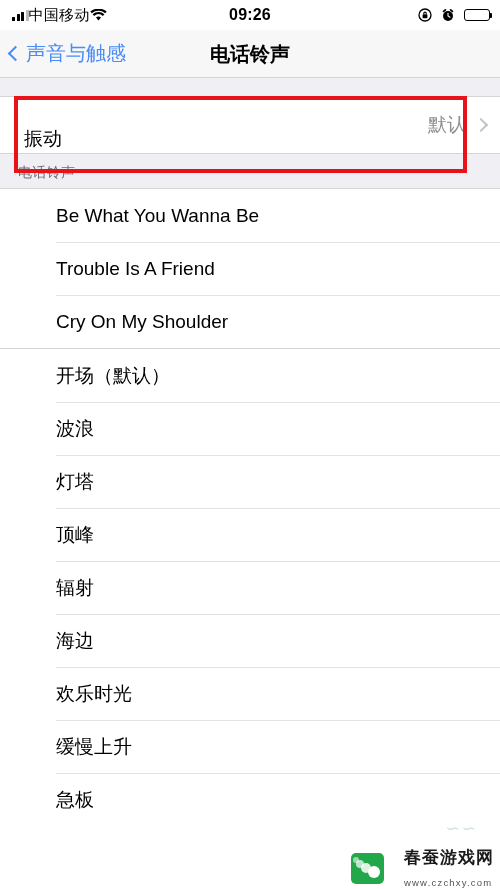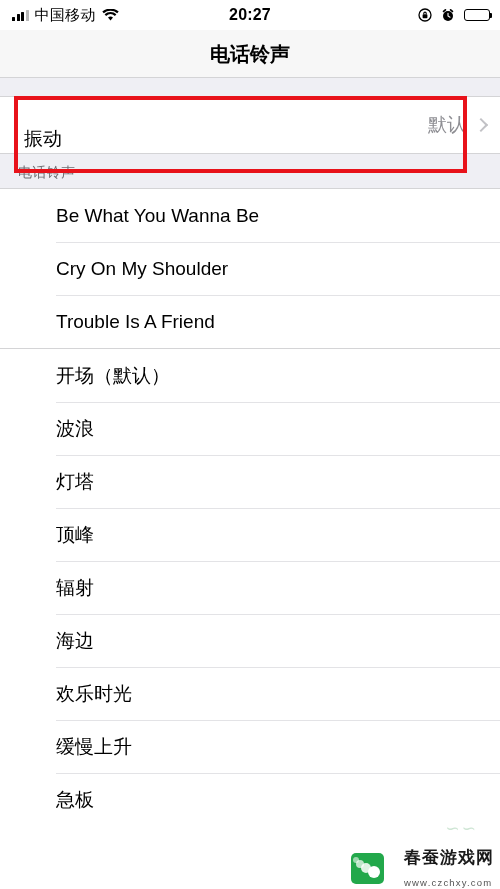--- a/index.html
+++ b/index.html
@@ -17,21 +17,21 @@
 
   
   .statusbar {
     position: relative;
     height: 30px;
     display: flex;
     align-items: center;
     padding: 0 10px 0 12px;
     background: #ffffff;
   }
-  .sb-left { display: flex; align-items: center; gap: 6px; }
+  .sb-left { display: flex; align-items: center; }
   .sb-center {
     position: absolute; left: 0; right: 0; top: 0; height: 30px;
     display: flex; align-items: center; justify-content: center;
     pointer-events: none;
   }
   .sb-right {
     margin-left: auto; display: flex; align-items: center; gap: 9px;
   }
   .carrier { font-size: 15px; color: #000; letter-spacing: .3px; }
   .clock { font-size: 16px; font-weight: bold; color: #000; letter-spacing: .2px; }
@@ -200,21 +200,21 @@
       <span style="display:inline-flex;align-items:center;">
         <svg width="17" height="13" viewBox="0 0 17 13">
           <path d="M8.5 11.6 L11 8.6 A4 4 0 0 0 6 8.6 Z" fill="#000"></path>
           <path d="M2.6 5.2 A9 9 0 0 1 14.4 5.2 L12.9 6.9 A7 7 0 0 0 4.1 6.9 Z" fill="#000"></path>
           <path d="M0.3 2.6 A12.5 12.5 0 0 1 16.7 2.6 L15.2 4.2 A10.4 10.4 0 0 0 1.8 4.2 Z" fill="#000"></path>
         </svg>
       </span>
     </div>
 
     <div class="sb-center">
-      <span class="clock">20:27</span>
+      <span class="clock">09:26</span>
     </div>
 
     <div class="sb-right">
       <span style="display:inline-flex;">
         <svg width="14" height="14" viewBox="0 0 14 14">
           <circle cx="7" cy="7" r="6" fill="none" stroke="#000" stroke-width="1.3"></circle>
           <rect x="4.6" y="6.3" width="4.8" height="4" rx="0.8" fill="#000"></rect>
           <path d="M5.8 6.3 V5.3 a1.2 1.2 0 0 1 2.4 0 V6.3" fill="none" stroke="#000" stroke-width="1.1"></path>
         </svg>
       </span>
@@ -225,20 +225,24 @@
           <path d="M2.6 3.4 L4.4 1.9 M11.4 3.4 L9.6 1.9" stroke="#000" stroke-width="1.8" stroke-linecap="round"></path>
         </svg>
       </span>
       <span class="battery">
         <span class="fill"></span>
       </span>
     </div>
   </div>
 
   <div class="navbar">
+    <div class="nav-back">
+      <span class="chev-back"></span>
+      <span>声音与触感</span>
+    </div>
     <div class="nav-title">电话铃声</div>
   </div>
 
   <div class="content">
 
     <div class="gap-top"></div>
 
     <div class="group-top-line"></div>
     <div class="group">
       <div class="row vib-row first-in-group">
@@ -252,25 +256,25 @@
     <div class="section-header">电话铃声</div>
     <div class="section-divider"></div>
 
     <div class="group" id="custom-tones">
         <div class="row">
           <span class="check-col"></span>
           <span class="label">Be What You Wanna Be</span>
         </div>
         <div class="row">
           <span class="check-col"></span>
+          <span class="label">Trouble Is A Friend</span>
+        </div>
+        <div class="row">
+          <span class="check-col"></span>
           <span class="label">Cry On My Shoulder</span>
-        </div>
-        <div class="row">
-          <span class="check-col"></span>
-          <span class="label">Trouble Is A Friend</span>
         </div>
       </div>
 
     <div class="section-divider"></div>
 
     <div class="group" id="default-tones">
         <div class="row first-in-group">
           <span class="check-col"></span>
           <span class="label">开场（默认）</span>
         </div>

